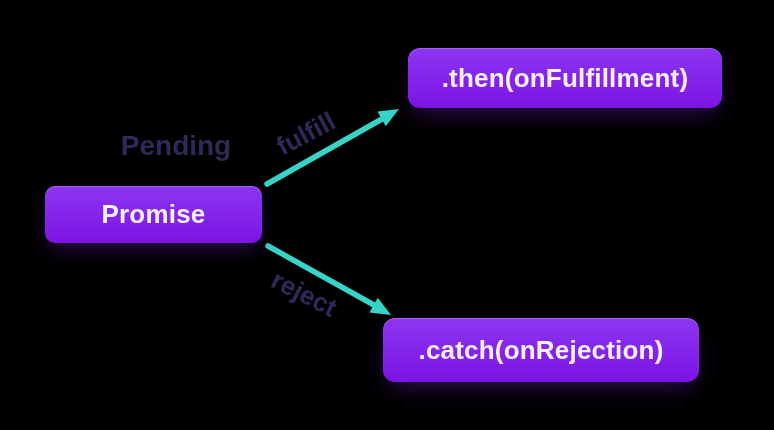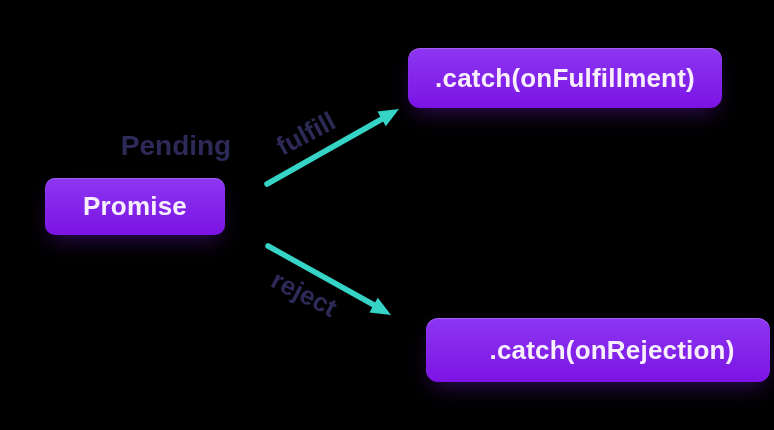--- a/index.html
+++ b/index.html
@@ -29,23 +29,23 @@
     background: linear-gradient(180deg, var(--node_purple_top, #8c36f1), var(--node_purple_bottom, #7c13e4));
     color: var(--node_text, #f8effd);
     font-weight: 700;
     font-size: 26px;
     letter-spacing: 0.2px;
     border-radius: 12px;
     box-shadow: 0 10px 22px -6px rgba(128, 34, 230, 0.38),
                 inset 0 1px 1px rgba(255, 255, 255, 0.22);
     white-space: nowrap;
   }
-  .node-promise { left: 45px;  top: 178px; width: 180px; height: 57px; border-radius: 10px; }
+  .node-promise { left: 45px;  top: 186px; width: 217px; height: 57px; border-radius: 10px; }
   .node-then    { left: 408px; top: 48px;  width: 314px; height: 60px; }
-  .node-catch   { left: 426px; top: 318px; width: 316px; height: 64px; padding-left: 28px; }
+  .node-catch   { left: 383px; top: 318px; width: 316px; height: 64px; }
 
   .floating-label {
     position: absolute;
     color: var(--muted_label, #2e2a57);
     font-weight: 600;
     white-space: nowrap;
     pointer-events: none;
   }
   .label-pending {
     left: 152px; top: 146px;
@@ -78,17 +78,17 @@
   </svg>
 
   <div class="floating-label label-pending">Pending</div>
 
   <div class="floating-label label-fulfill">fulfill</div>
 
   <div class="floating-label label-reject">reject</div>
 
   <div class="node node-promise">Promise</div>
 
-  <div class="node node-then">.catch(onFulfillment)</div>
+  <div class="node node-then">.then(onFulfillment)</div>
 
   <div class="node node-catch">.catch(onRejection)</div>
 
 </div>
 
 </body></html>

